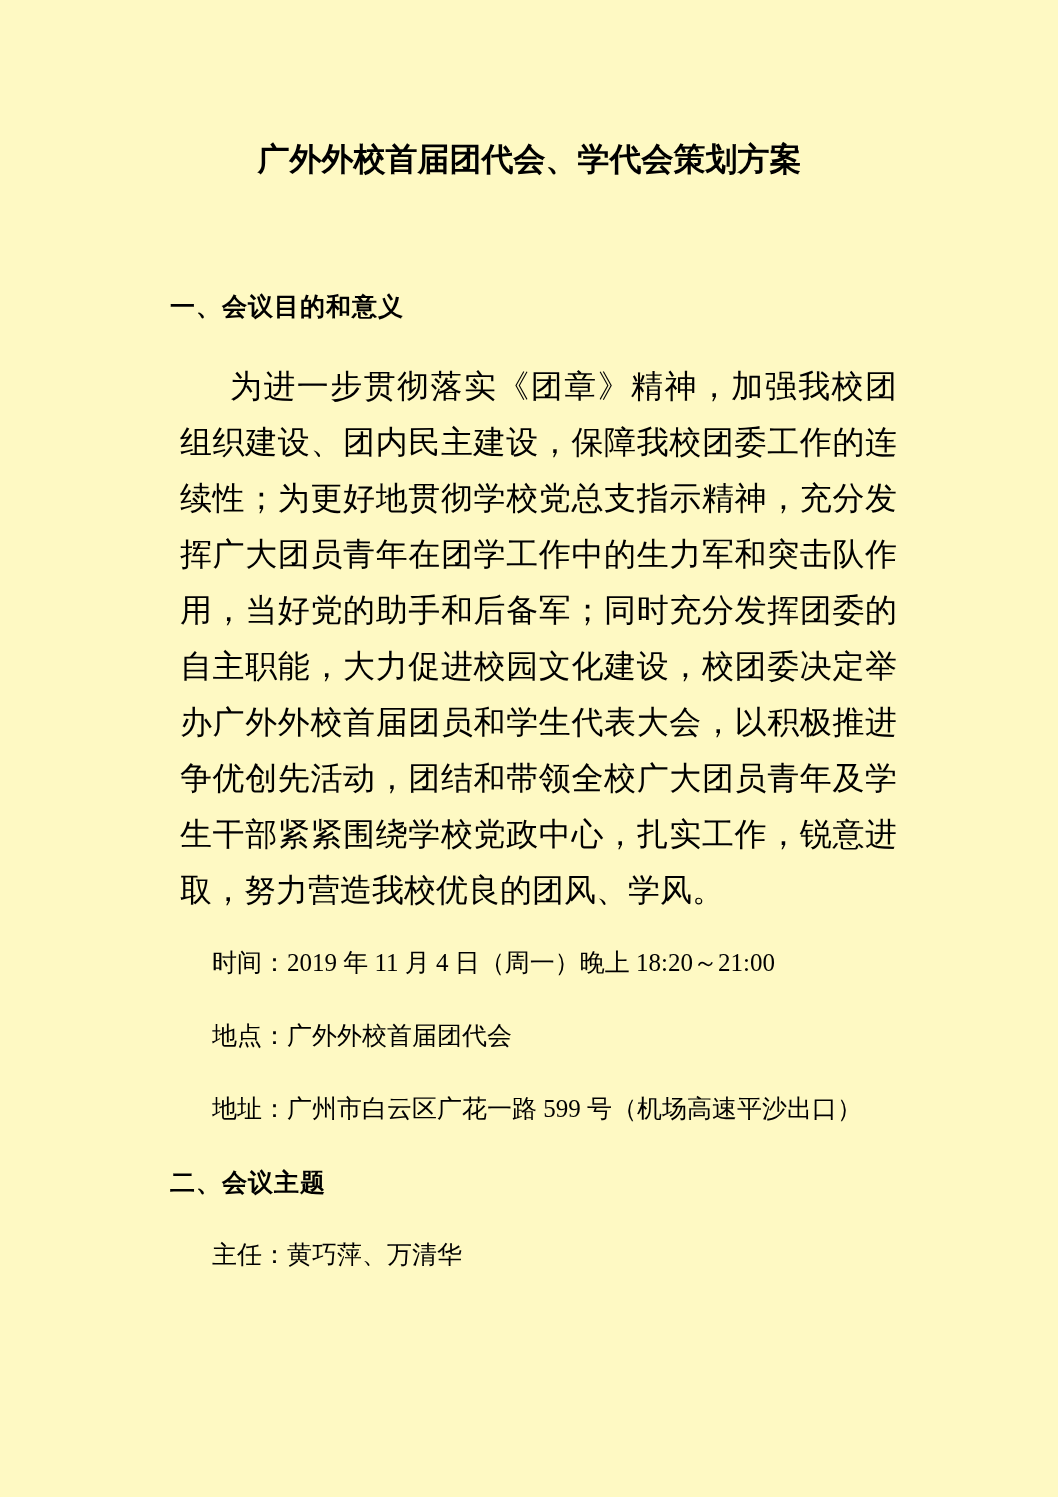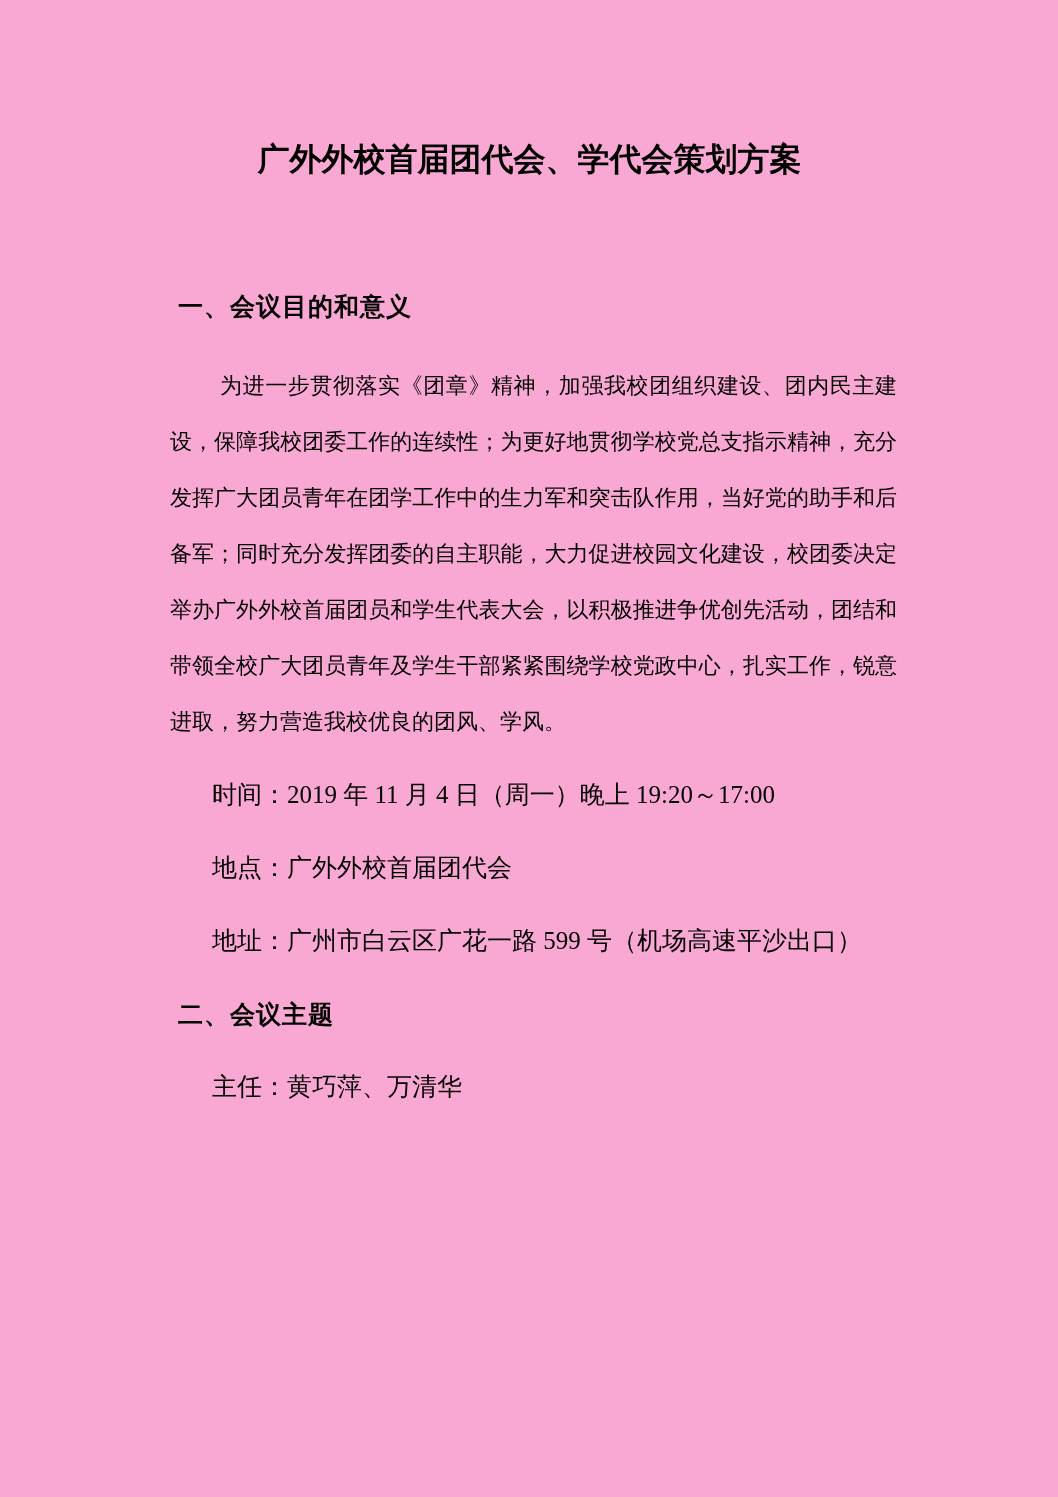--- a/index.html
+++ b/index.html
@@ -4,49 +4,49 @@
 <style>
   html, body {
     margin: 0;
     padding: 0;
     background: #ffffff;
   }
   .page {
     position: relative;
     width: 1058px;
     height: 1497px;
-    background: #f9a8d4;
+    background: #fef9c3;
     box-sizing: border-box;
     padding: 134px 161px 0 162px;
     color: #000000;
     font-family: "Liberation Serif", "DejaVu Serif", serif;
     overflow: hidden;
   }
   .doc-title {
     margin: 0;
     font-size: 32px;
     font-weight: bold;
     line-height: 50px;
     text-align: center;
     font-family: "Liberation Serif", "DejaVu Serif", serif;
   }
   .heading {
-    margin: 17px 0 0 16px;
+    margin: 17px 0 0 8px;
     font-size: 25px;
     font-weight: bold;
     line-height: 56px;
     letter-spacing: 1px;
     font-family: "Liberation Sans", "DejaVu Sans", sans-serif;
   }
   .heading.first {
     margin-top: 94px;
   }
   .body-par {
-    margin: 24px 0 0 8px;
-    font-size: 22px;
+    margin: 24px 0 0 18px;
+    font-size: 32px;
     line-height: 56px;
     text-align: justify;
     text-justify: inter-ideograph;
     text-indent: 50px;
   }
   .line {
     margin: 17px 0 0 0;
     font-size: 25px;
     line-height: 56px;
     text-indent: 50px;
@@ -57,21 +57,21 @@
 
 <div class="page">
 
   <h1 class="doc-title">广外外校首届团代会、学代会策划方案</h1>
 
   <h2 class="heading first">一、会议目的和意义</h2>
 
   <p class="body-par">为进一步贯彻落实《团章》精神，加强我校团组织建设、团内民主建设，保障我校团委工作的连续性；为更好地贯彻学校党总支指示精神，充分发挥广大团员青年在团学工作中的生力军和突击队作用，当好党的助手和后备军；同时充分发挥团委的自主职能，大力促进校园文化建设，校团委决定举办广外外校首届团员和学生代表大会，以积极推进争优创先活动，团结和带领全校广大团员青年及学生干部紧紧围绕学校党政中心，扎实工作，锐意进取，努力营造我校优良的团风、学风。</p>
 
 
-  <p class="line">时间：2019 年 11 月 4 日（周一）晚上 19:20～17:00</p>
+  <p class="line">时间：2019 年 11 月 4 日（周一）晚上 18:20～21:00</p>
 
   <p class="line">地点：广外外校首届团代会</p>
 
   <p class="line">地址：广州市白云区广花一路 599 号（机场高速平沙出口）</p>
 
   <h2 class="heading">二、会议主题</h2>
 
 
 
   <p class="line">主任：黄巧萍、万清华</p>

